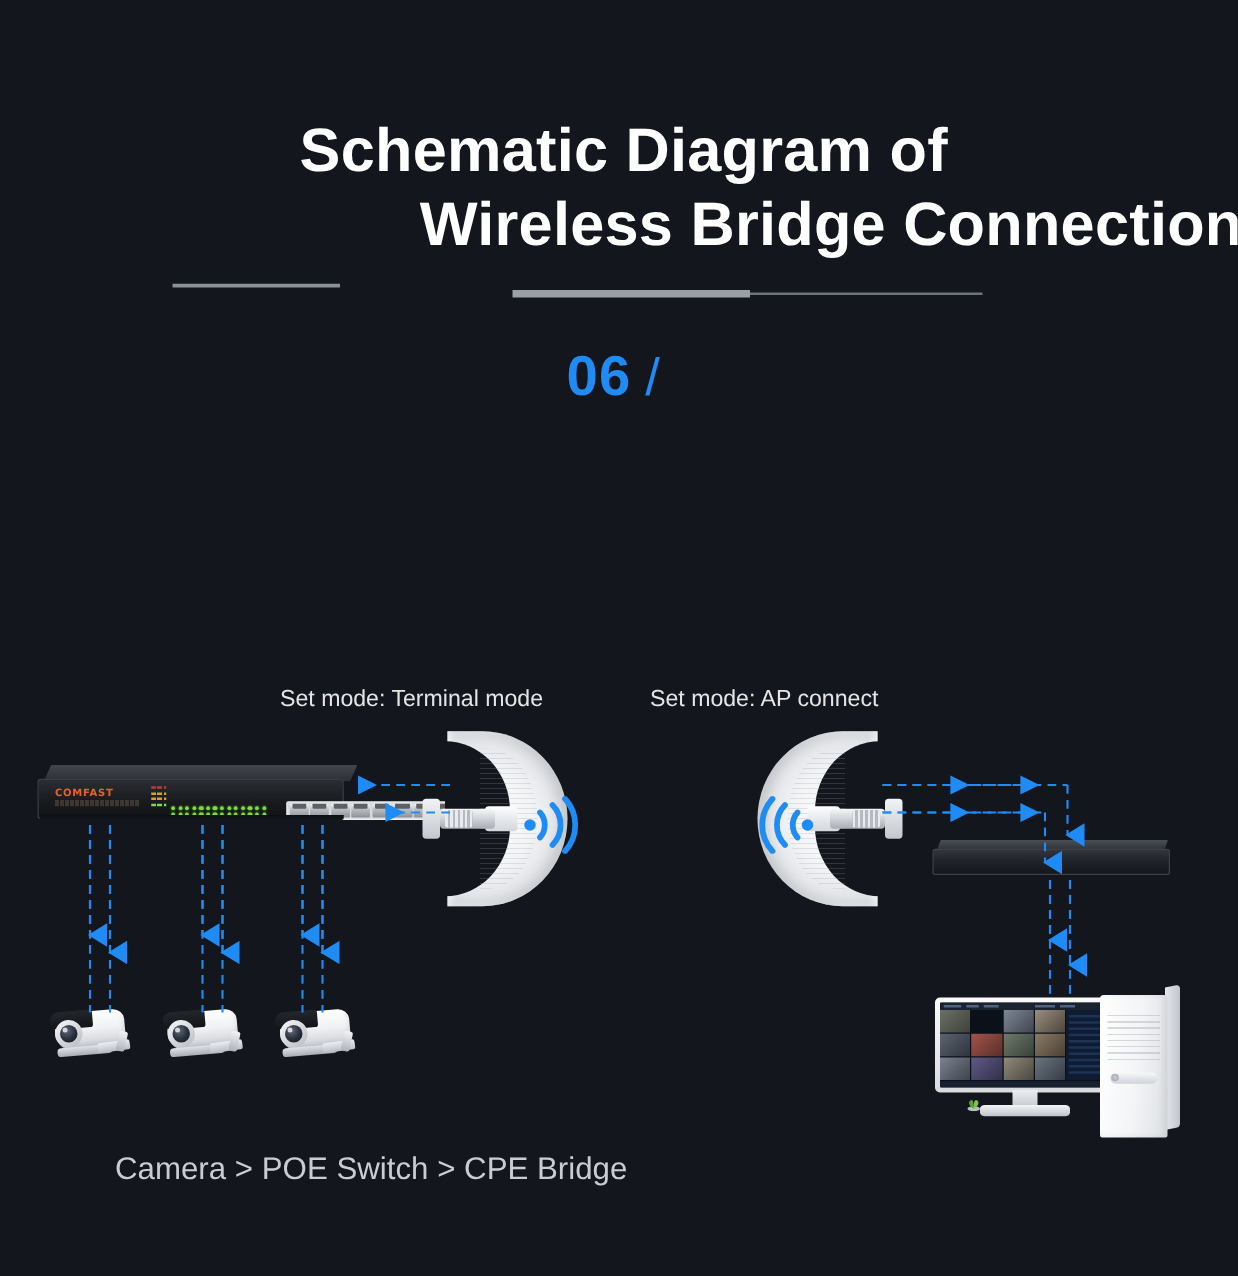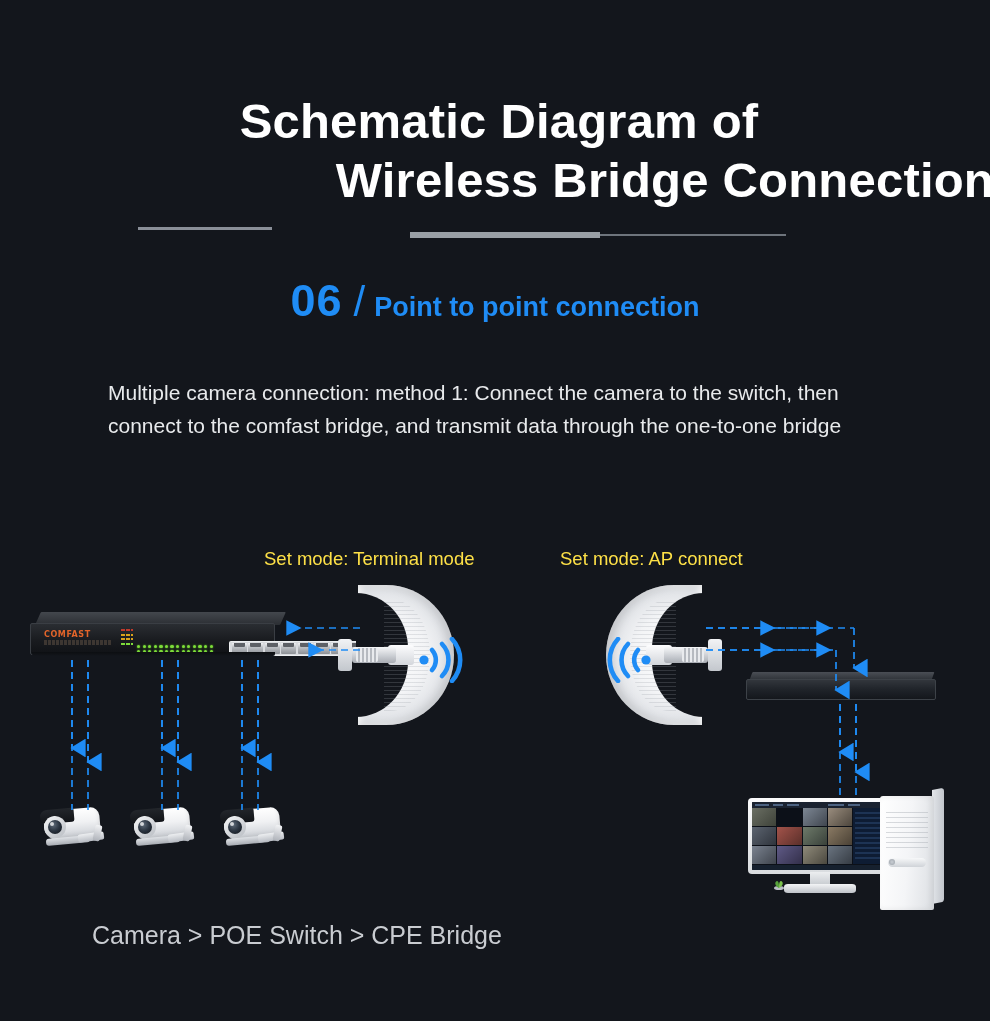--- a/index.html
+++ b/index.html
@@ -34,21 +34,21 @@
   .sec-slash{color:#1f8cf5;font-size:42px;font-weight:300;line-height:45px;margin:0 9px 0 11px;}
   .sec-label{color:#1f8cf5;font-size:27px;font-weight:bold;line-height:45px;}
 
   
   .desc{
     position:absolute;left:108px;top:376px;width:790px;
     color:#e8eaec;font-size:21px;line-height:33px;font-weight:300;
   }
 
   
-  .mode-label{position:absolute;color:#fde047;font-size:18.5px;font-weight:300;white-space:nowrap;margin-left:40px;}
+  .mode-label{position:absolute;color:#e5e5e5;font-size:18.5px;font-weight:300;white-space:nowrap;}
   .mode-left{left:224px;top:548px;}
   .mode-right{left:520px;top:548px;}
 
   
   .caption{position:absolute;color:#c9ccd1;font-size:25px;font-weight:300;white-space:nowrap;}
   .cap-left{left:92px;top:921px;}
   .cap-right{left:541px;top:921px;}
 
   
   .diagram{position:absolute;left:0;top:0;width:990px;height:1021px;pointer-events:none;}
@@ -242,24 +242,22 @@
   <div class="title-underline"></div>
 
   <div class="divider">
     <div class="thick"></div>
     <div class="thin"></div>
   </div>
 
   <div class="section-head">
     <span class="sec-num">06</span>
     <span class="sec-slash">/</span>
-    <span class="sec-label">Point to point connection</span>
-  </div>
-
-  <div class="desc">Multiple camera connection: method 1: Connect the camera to the switch, then connect to the comfast bridge, and transmit data through the one-to-one bridge</div>
+  </div>
+
 
   <div class="mode-label mode-left">Set mode: Terminal mode</div>
   <div class="mode-label mode-right">Set mode: AP connect</div>
 
   <div class="switch">
     <div class="sw-top"></div>
     <div class="sw-face">
       <div class="sw-logo">
         <div class="sw-logo-text">COMFAST</div>
       </div>

